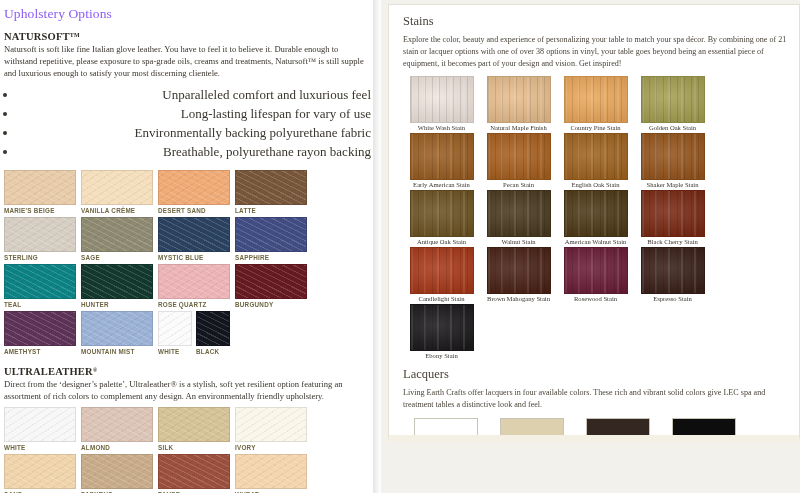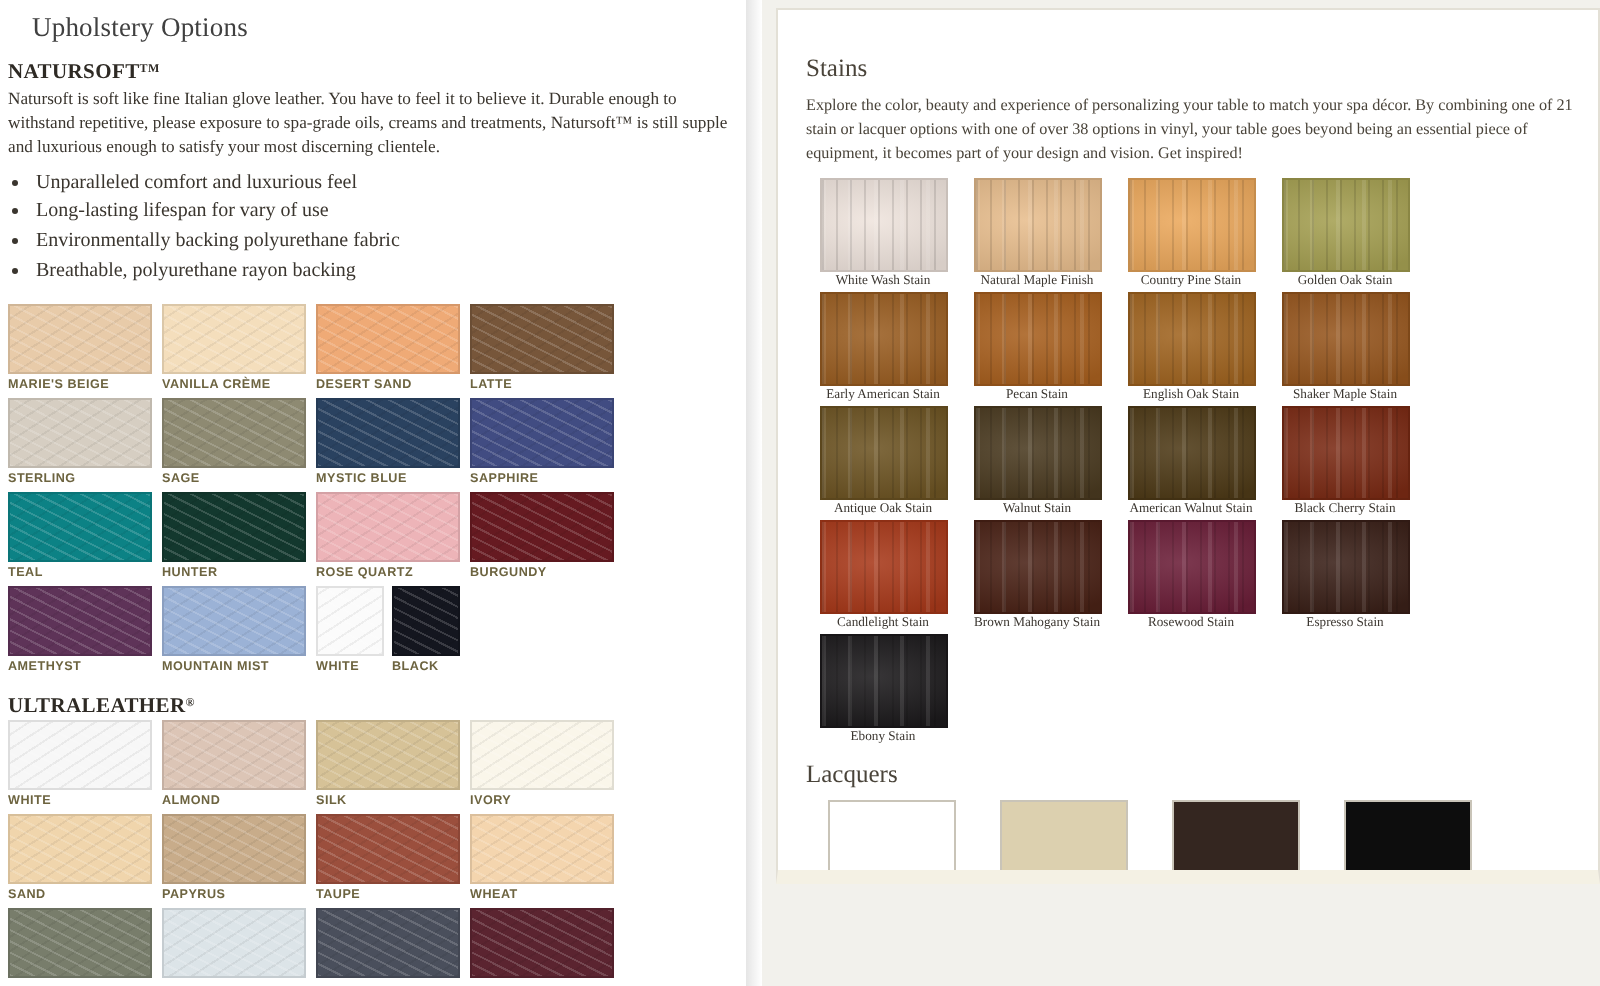--- a/index.html
+++ b/index.html
@@ -30,45 +30,46 @@
     content: "";
     position: absolute;
     right: 0; top: 0; bottom: 0;
     width: 8px;
     background: linear-gradient(to right, rgba(0,0,0,0.10), rgba(0,0,0,0.0));
     pointer-events: none;
   }
 
   .page-title {
     font-size: 13.5px;
-    color: #404040;
+    color: #8b5cf6;
     font-weight: normal;
-    margin: 0 0 9px 12px;
+    margin: 0 0 9px 0;
     letter-spacing: .1px;
   }
   .brand-title {
     font-size: 10.5px;
     font-weight: bold;
     color: #2e2a24;
     margin: 0 0 1px 0;
     letter-spacing: .2px;
   }
   .brand-title sup { font-size: 6px; vertical-align: 3px; }
   .brand-desc {
     font-size: 8.6px;
     line-height: 1.42;
     color: #3a352e;
     margin: 0 0 5px 0;
   }
   .bullets {
     margin: 0 0 8px 0;
     padding-left: 14px;
-    font-size: 10px;
+    font-size: 13px;
     line-height: 1.48;
     color: #3a352e;
+    text-align: right;
   }
   .bullets li { margin: 0; }
 
   
   .sw-grid {
     display: flex;
     flex-wrap: wrap;
   }
   .sw-cell {
     width: 77px;
@@ -108,21 +109,21 @@
     padding: 4px 0 0 7px;
     background: #f2f1ec;
   }
   .right-panel {
     position: relative;
     width: 412px;
     height: 438px;
     background: #ffffff;
     border: 1px solid #e3e0d6;
     border-bottom: 7px solid #f4f1e4;
-    padding: 21px 12px 0 14px;
+    padding: 8px 12px 0 14px;
     overflow: hidden;
   }
   .sect-title {
     font-size: 12.5px;
     font-weight: normal;
     color: #4a443a;
     margin: 1px 0 5px 0;
   }
   .sect-desc {
     font-size: 8.1px;
@@ -257,20 +258,21 @@
           <div class="sw-cell half">
             <div class="sw-chip" style="background: rgb(251, 251, 251);"></div>
             <div class="sw-label">WHITE</div>
           </div>
           <div class="sw-cell half">
             <div class="sw-chip" style="background: rgb(20, 22, 31);"></div>
             <div class="sw-label">BLACK</div>
           </div>
         </div>
         <h2 class="brand-title">ULTRALEATHER<sup>®</sup></h2>
+        <p class="brand-desc">Direct from the ‘designer’s palette’, Ultraleather® is a stylish, soft yet resilient option featuring an assortment of rich colors to complement any design. An environmentally friendly upholstery.</p>
         <div class="sw-grid">
           <div class="sw-cell">
             <div class="sw-chip" style="background: rgb(247, 247, 247);"></div>
             <div class="sw-label">WHITE</div>
           </div>
           <div class="sw-cell">
             <div class="sw-chip" style="background: rgb(220, 197, 182);"></div>
             <div class="sw-label">ALMOND</div>
           </div>
           <div class="sw-cell">
@@ -383,20 +385,21 @@
             <div class="wood-chip" style="background: rgb(58, 32, 24);"></div>
             <div class="wood-label">Espresso Stain</div>
           </div>
           <div class="wood-cell">
             <div class="wood-chip" style="background: rgb(28, 26, 28);"></div>
             <div class="wood-label">Ebony Stain</div>
           </div>
         </div>
 
       <h2 class="sect-title" style="margin-top:6px">Lacquers</h2>
+      <p class="sect-desc">Living Earth Crafts offer lacquers in four available colors. These rich and vibrant solid colors give LEC spa and treatment tables a distinctive look and feel.</p>
       <div class="lacq-grid" id="lacquer-grid">
           <div class="lacq-cell">
             <div class="lacq-chip" style="background: rgb(255, 255, 255);"></div>
             <div class="lacq-label">White Lacquer</div>
           </div>
           <div class="lacq-cell">
             <div class="lacq-chip" style="background: rgb(220, 208, 175);"></div>
             <div class="lacq-label">Almond Lacquer</div>
           </div>
           <div class="lacq-cell">

